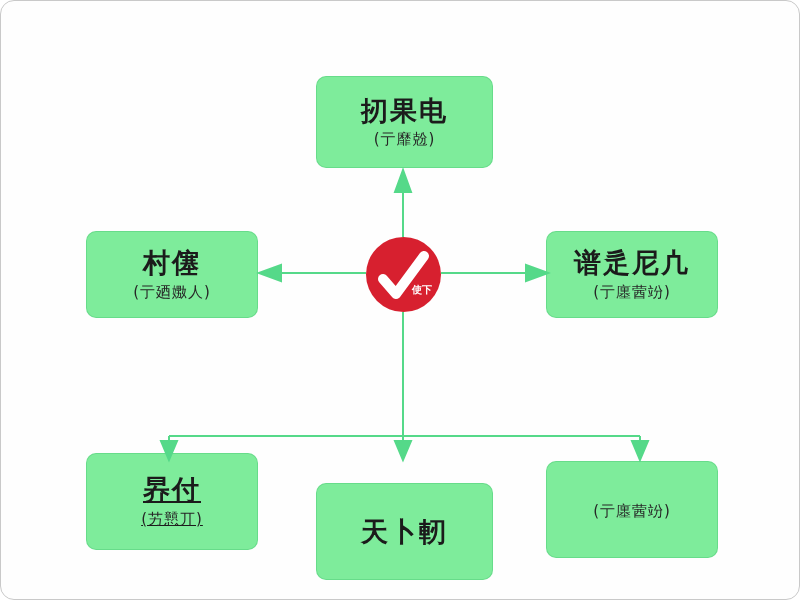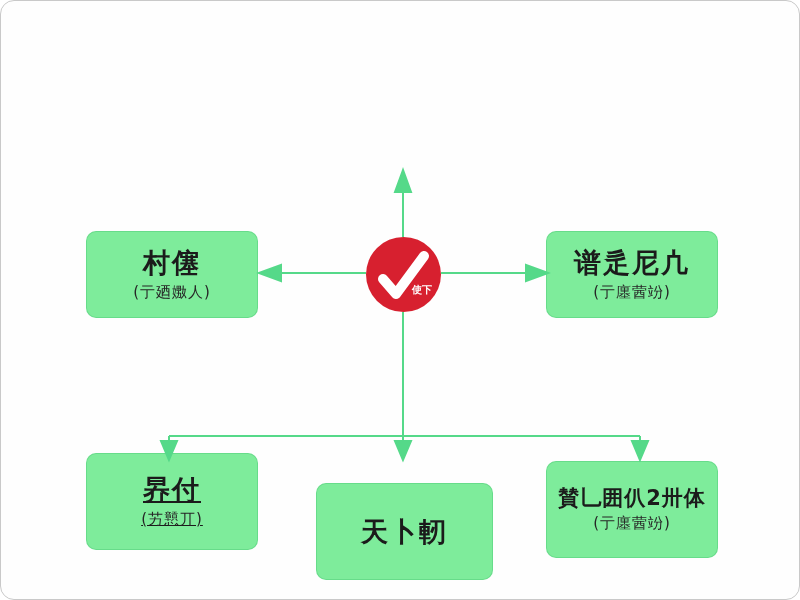--- a/index.html
+++ b/index.html
@@ -89,20 +89,24 @@
         <line x1="168" y1="435" x2="168" y2="441"></line>
         <line x1="402" y1="435" x2="402" y2="441"></line>
         <line x1="639" y1="435" x2="639" y2="441"></line>
         <polygon points="168,459 160,440 176,440"></polygon>
         <polygon points="402,459 394,440 410,440"></polygon>
         <polygon points="639,459 631,440 647,440"></polygon>
       </g>
     </g>
   </svg>
 
+  <div class="node" id="node-top">
+    <div class="title">扨果电</div>
+    <div class="subtitle">(亍靡兝)</div>
+  </div>
 
   <div class="node" id="node-left">
     <div class="title">村僿</div>
     <div class="subtitle">(亍廼嫐人)</div>
   </div>
 
   <div class="node" id="node-right">
     <div class="title">谱辵尼凣</div>
     <div class="subtitle">(亍廛蒏竕)</div>
   </div>
@@ -110,21 +114,20 @@
   <div class="node" id="node-bl">
     <div class="title">昦付</div>
     <div class="subtitle">(艻戅丌)</div>
   </div>
 
   <div class="node" id="node-bm">
     <div class="title">天卜軔</div>
   </div>
 
   <div class="node" id="node-br">
-    <div class="title small">賛乚囲仈2卅体</div>
     <div class="subtitle">(亍廛蒏竕)</div>
   </div>
 
   <div id="center-circle">
     <svg width="75" height="75" viewBox="0 0 75 75">
       <path d="M17 42 L30 57 L58 19" fill="none" stroke="#ffffff" stroke-width="10" stroke-linecap="round" stroke-linejoin="round"></path>
     </svg>
     <span id="center-label">使下</span>
   </div>
 

